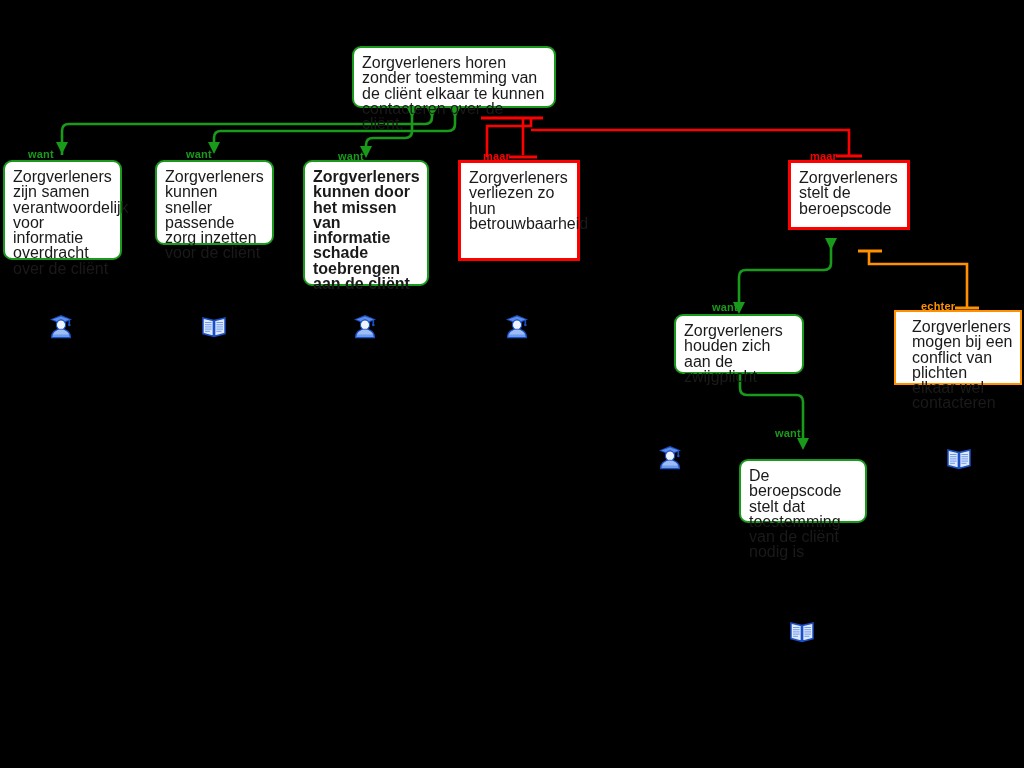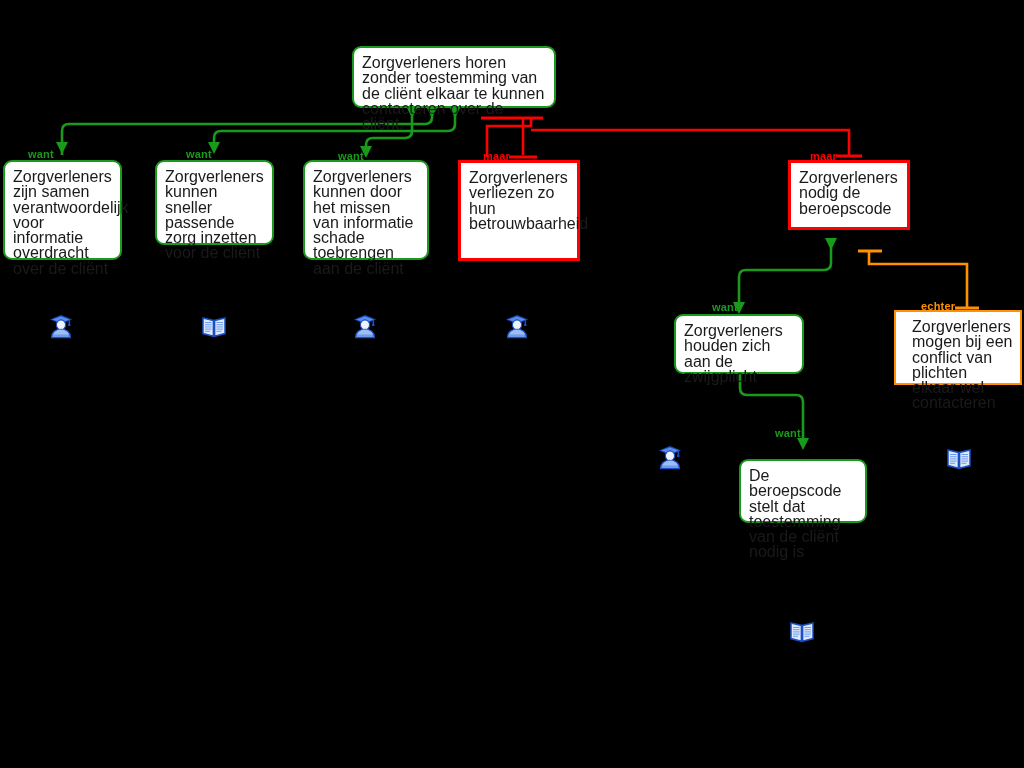--- a/index.html
+++ b/index.html
@@ -63,25 +63,25 @@
     <polygon points="740,372 734,360 746,360" fill="#1a9a1a"></polygon>
     <polygon points="803,450 797,438 809,438" fill="#1a9a1a"></polygon>
   </svg>
 
   <div class="node green" style="left:352px;top:46px;width:204px;height:62px;">Zorgverleners horen zonder toestemming van de cliënt elkaar te kunnen contacteren over de cliënt.</div>
 
   <div class="node green" style="left:3px;top:160px;width:119px;height:100px;">Zorgverleners zijn samen verantwoordelijk voor informatie overdracht over de cliënt</div>
 
   <div class="node green" style="left:155px;top:160px;width:119px;height:85px;">Zorgverleners kunnen sneller passende zorg inzetten voor de cliënt</div>
 
-  <div class="node green" style="left:303px;top:160px;width:126px;height:100px;">Zorgverleners kunnen door het missen van informatie schade toebrengen aan de cliënt</div>
+  <div class="node green" style="left:303px;top:160px;width:126px;height:126px;font-weight:bold;">Zorgverleners kunnen door het missen van informatie schade toebrengen aan de cliënt</div>
 
   <div class="node red" style="left:458px;top:160px;width:122px;height:101px;">Zorgverleners verliezen zo hun betrouwbaarheid</div>
 
-  <div class="node red" style="left:788px;top:160px;width:122px;height:70px;">Zorgverleners nodig de beroepscode</div>
+  <div class="node red" style="left:788px;top:160px;width:122px;height:70px;">Zorgverleners stelt de beroepscode</div>
 
   <div class="node green" style="left:674px;top:314px;width:130px;height:60px;">Zorgverleners houden zich aan de zwijgplicht</div>
 
   <div class="node orange" style="left:894px;top:310px;width:128px;height:75px;padding-left:16px;">Zorgverleners mogen bij een conflict van plichten elkaar wel contacteren</div>
 
   <div class="node green" style="left:739px;top:444px;width:128px;height:64px;margin-top:15px;">De beroepscode stelt dat toestemming van de cliënt nodig is</div>
 
   <div class="conn-label want" style="left:28px;top:148px;">want</div>
   <div class="conn-label want" style="left:186px;top:148px;">want</div>
   <div class="conn-label want" style="left:338px;top:150px;">want</div>

